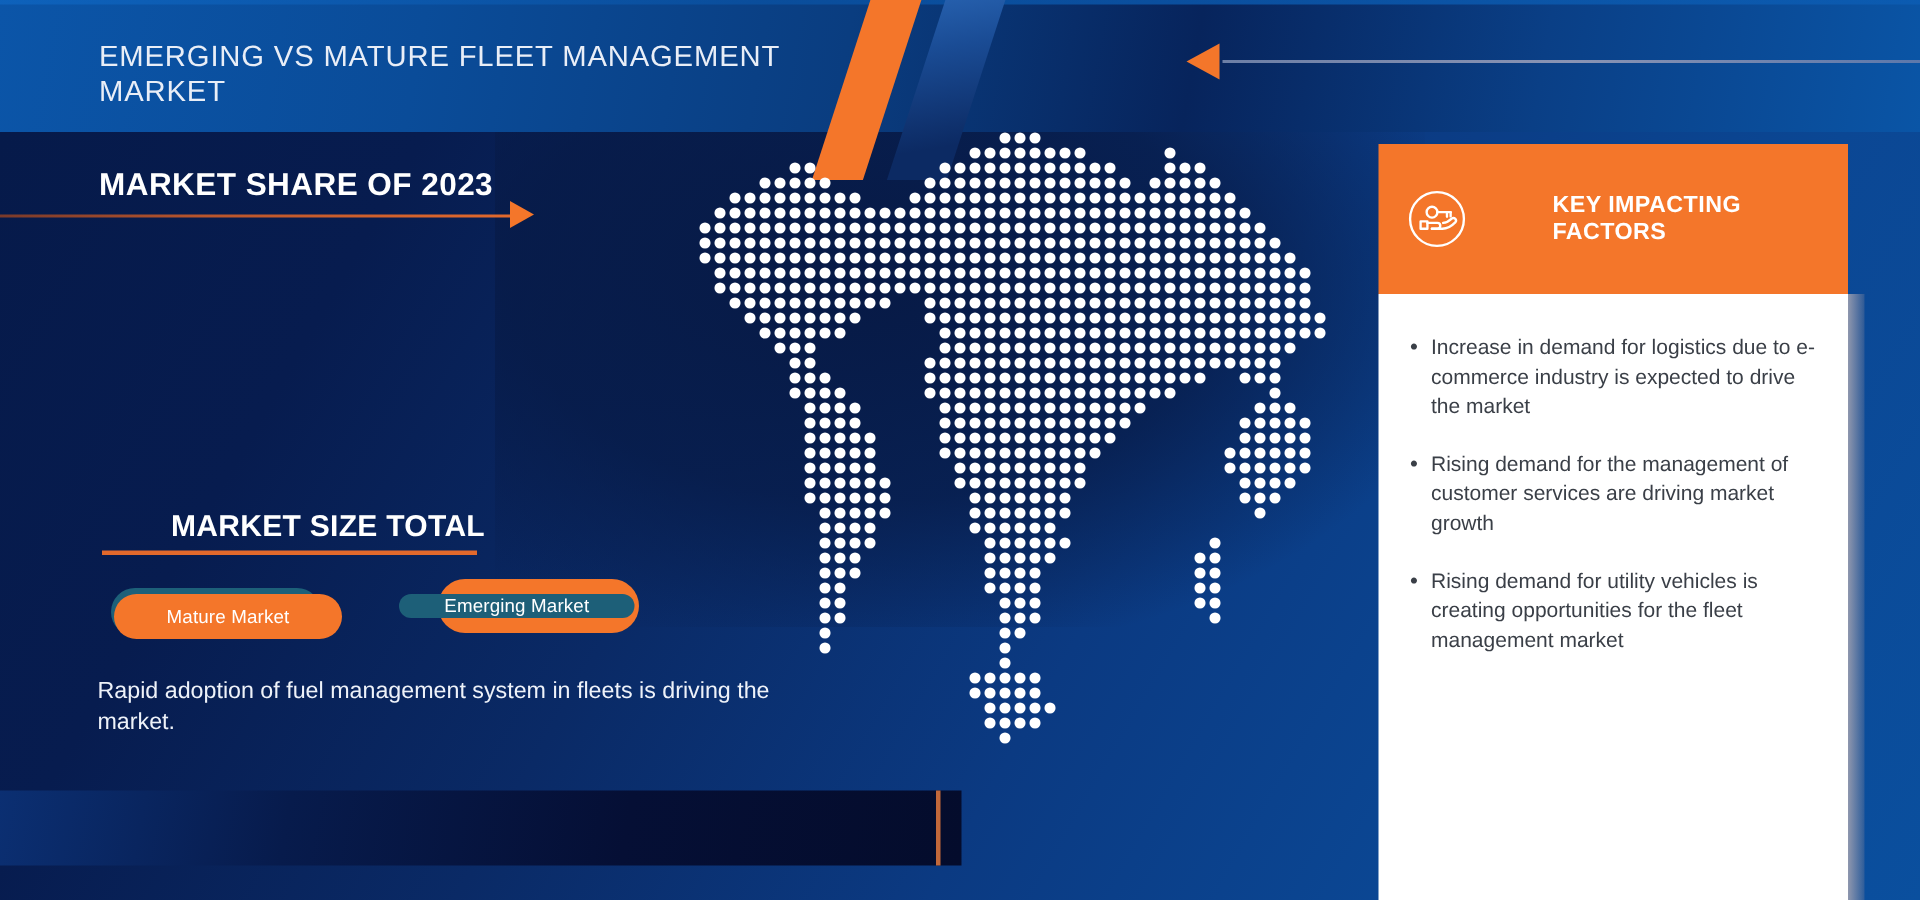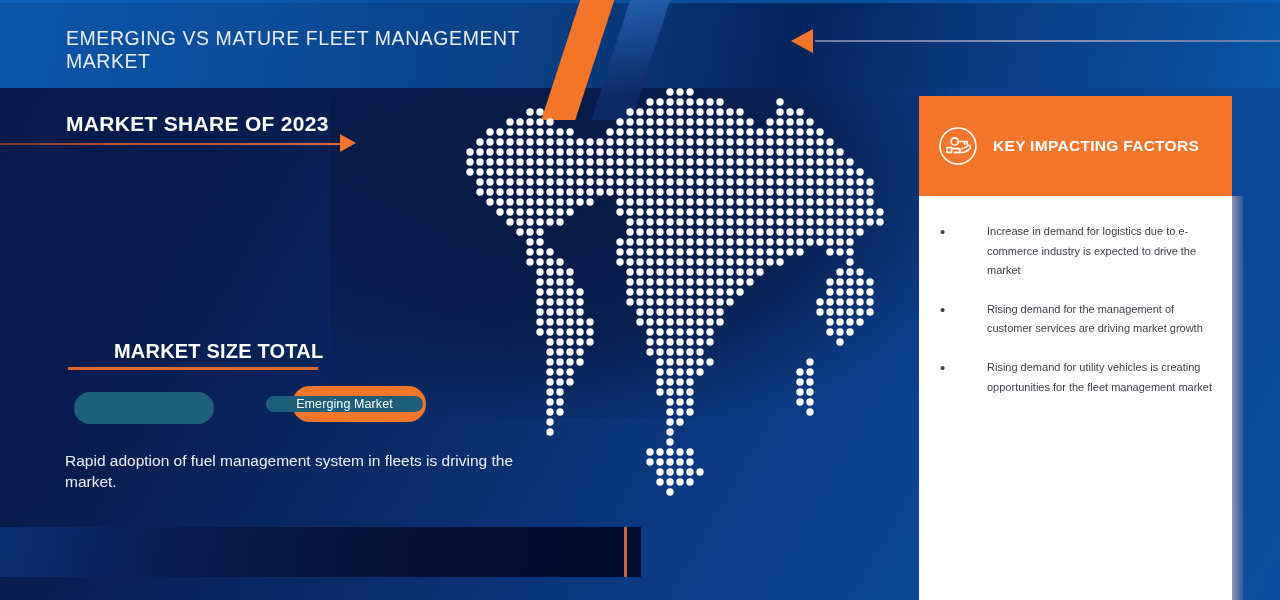--- a/index.html
+++ b/index.html
@@ -150,40 +150,40 @@
     position: absolute; left: 1232px; top: 196px; width: 11px; height: 404px;
     background: linear-gradient(90deg, rgba(150,155,175,.95), rgba(110,120,150,.35));
   }
   .panel-card {
     position: absolute; left: 919px; top: 196px; width: 313px; height: 404px;
     background: #ffffff;
   }
   .panel-header {
     position: absolute; left: 919px; top: 96px; width: 313px; height: 100px;
     background: #f4762a;
-    display: flex; align-items: center; padding-left: 18px;
+    display: flex; align-items: center; padding-left: 18px; gap: 42px;
   }
   .panel-header-title {
     color: #ffffff; font-size: 15.5px; font-weight: 700; letter-spacing: .3px;
     margin-left: 14px;
   }
   .key-icon { width: 42px; height: 42px; flex: 0 0 42px; }
 
   .bullets { position: absolute; left: 940px; top: 222px; width: 280px; }
   .bullet {
     display: flex; align-items: flex-start;
     margin-bottom: 19px;
   }
   .bullet-dot {
     color: #3a3f47; font-size: 15px; line-height: 19.6px;
     flex: 0 0 14px;
   }
   .bullet-text {
-    color: #3a3f47; font-size: 11px; line-height: 19.6px;
-    font-weight: 400; width: 266px; margin-left: 33px;
+    color: #3a3f47; font-size: 14px; line-height: 19.6px;
+    font-weight: 400; width: 266px;
   }
 </style>
 </head>
 <body>
 
 <div id="stage">
 
   <div class="bg-deep"></div>
   <div class="bg-deep-core"></div>
   <div class="bg-headerband"></div>
@@ -969,20 +969,21 @@
           <circle cx="234" cy="404" r="3.7"></circle>
         </g>
     </svg>
   </div>
 
   <div class="mst-title">MARKET SIZE TOTAL</div>
   <div class="mst-underline"></div>
 
   <div class="pill-wrap" id="pill-mature">
     <div class="pill-shadow"></div>
+    <div class="pill-main">Mature Market</div>
   </div>
 
   <div class="pill-wrap" id="pill-emerging">
     <div class="pill-shadow"></div>
     <div class="pill-main">Emerging Market</div>
   </div>
 
   <div class="mst-desc">Rapid adoption of fuel management system in fleets is driving the market.</div>
 
   <div class="bottom-panel"></div>

